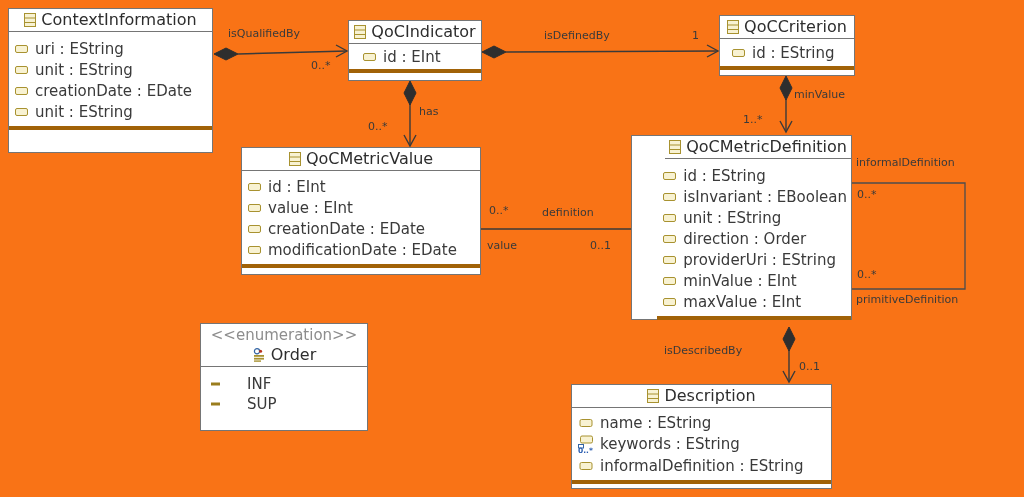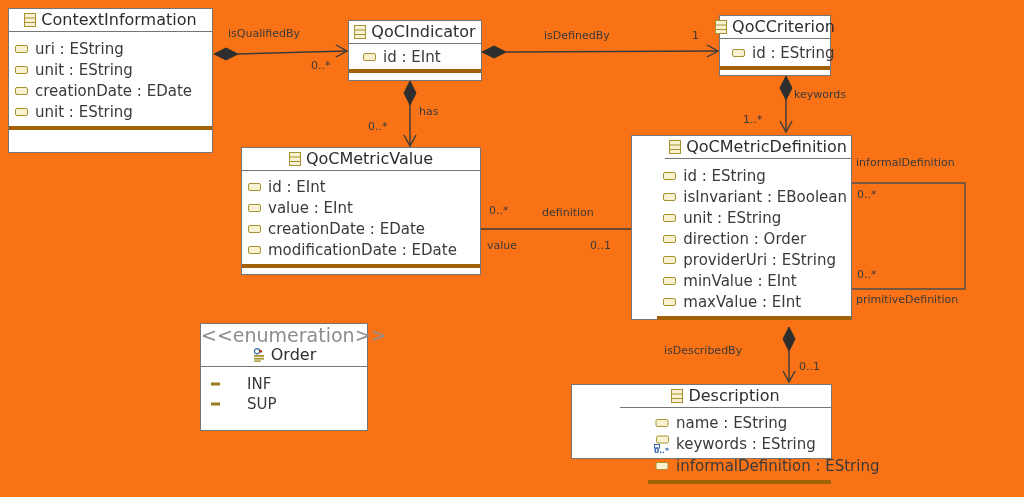--- a/index.html
+++ b/index.html
@@ -20,21 +20,21 @@
   .cls-header{
     display:flex;align-items:center;justify-content:center;gap:5px;
     border-bottom:1px solid #757575;flex:0 0 auto;padding:1px 4px 2px;
     font-size:16px;color:#2d2d2d;white-space:nowrap;
   }
   .cls-attrs{border-bottom:4px solid #a16207;padding:4px 4px 4px 6px;flex:0 0 auto;}
   .cls-empty{flex:1 1 auto;}
   .attr-row{display:flex;align-items:center;gap:7px;height:21px;font-size:15px;color:#3a3a3a;white-space:nowrap;}
   .attr-icon{flex:0 0 auto;display:flex;align-items:center;}
   
-  .enum-stereotype{font-size:19px;color:#8d8d8d;text-align:center;line-height:19px;}
+  .enum-stereotype{font-size:15px;color:#8d8d8d;text-align:center;line-height:19px;}
   .enum-title{display:flex;align-items:center;justify-content:center;gap:5px;font-size:16px;color:#2d2d2d;line-height:19px;padding-bottom:2px;}
   .enum-header{border-bottom:1px solid #757575;flex:0 0 auto;padding-top:2px;}
   .enum-lits{padding:7px 4px 4px 10px;flex:1 1 auto;}
   .lit-row{display:flex;align-items:center;gap:26px;height:20px;font-size:15px;color:#3a3a3a;}
   
   .edge-label{position:absolute;font-size:11px;color:#3a3a3a;white-space:nowrap;}
 </style>
 </head>
 <body>
 
@@ -139,21 +139,21 @@
             <svg width="13" height="8">
               <rect x="0.5" y="0.5" width="12" height="7" rx="1.5" fill="#f8f2d2" stroke="#a89230"></rect>
             </svg>
           </span>
         <span>id : EInt</span>
       </div>
     </div>
     <div class="cls-empty"></div>
   </div>
 
-  <div class="uml-class" style="left:719px;top:15px;width:112px;height:61px;">
+  <div class="uml-class" style="left:719px;top:15px;width:136px;height:61px;">
     <div class="cls-header">
       <span class="attr-icon">
         <svg width="12" height="14" viewBox="0 0 12 14">
             <rect x="0.5" y="0.5" width="11" height="13" fill="#f8f2d2" stroke="#a89230"></rect>
             <line x1="0.5" y1="5" x2="11.5" y2="5" stroke="#a89230"></line>
             <line x1="0.5" y1="9.5" x2="11.5" y2="9.5" stroke="#a89230"></line>
           </svg>
       </span>
       <span>QoCCriterion</span>
     </div>
@@ -319,32 +319,32 @@
         <span class="attr-icon">
             <svg width="10" height="4">
               <rect x="0" y="0.5" width="9" height="3" fill="#9a7d1e"></rect>
             </svg>
           </span>
         <span>SUP</span>
       </div>
     </div>
   </div>
 
-  <div class="uml-class" style="left:571px;top:384px;width:261px;height:75px;padding-left:48px;">
+  <div class="uml-class" style="left:571px;top:384px;width:261px;height:105px;">
     <div class="cls-header">
       <span class="attr-icon">
         <svg width="12" height="14" viewBox="0 0 12 14">
             <rect x="0.5" y="0.5" width="11" height="13" fill="#f8f2d2" stroke="#a89230"></rect>
             <line x1="0.5" y1="5" x2="11.5" y2="5" stroke="#a89230"></line>
             <line x1="0.5" y1="9.5" x2="11.5" y2="9.5" stroke="#a89230"></line>
           </svg>
       </span>
       <span>Description</span>
     </div>
-    <div class="cls-attrs" style="padding-top:4px;margin-left:28px;">
+    <div class="cls-attrs" style="padding-top:4px;">
       <div class="attr-row">
         <span class="attr-icon">
             <svg width="15" height="8">
               <rect x="2" y="0.5" width="12" height="7" rx="1.5" fill="#f8f2d2" stroke="#a89230"></rect>
             </svg>
           </span>
         <span>name : EString</span>
       </div>
       <div class="attr-row" style="height:22px;">
         <span class="attr-icon">
@@ -370,21 +370,21 @@
 
   <div class="edge-label" style="left:228px;top:27px;">isQualifiedBy</div>
   <div class="edge-label" style="left:311px;top:59px;">0..*</div>
 
   <div class="edge-label" style="left:544px;top:29px;">isDefinedBy</div>
   <div class="edge-label" style="left:692px;top:29px;">1</div>
 
   <div class="edge-label" style="left:419px;top:105px;">has</div>
   <div class="edge-label" style="left:368px;top:120px;">0..*</div>
 
-  <div class="edge-label" style="left:794px;top:88px;">keywords</div>
+  <div class="edge-label" style="left:794px;top:88px;">minValue</div>
   <div class="edge-label" style="left:743px;top:113px;">1..*</div>
 
   <div class="edge-label" style="left:489px;top:204px;">0..*</div>
   <div class="edge-label" style="left:542px;top:206px;">definition</div>
   <div class="edge-label" style="left:487px;top:239px;">value</div>
   <div class="edge-label" style="left:590px;top:239px;">0..1</div>
 
   <div class="edge-label" style="left:856px;top:156px;">informalDefinition</div>
   <div class="edge-label" style="left:857px;top:188px;">0..*</div>
   <div class="edge-label" style="left:857px;top:268px;">0..*</div>

